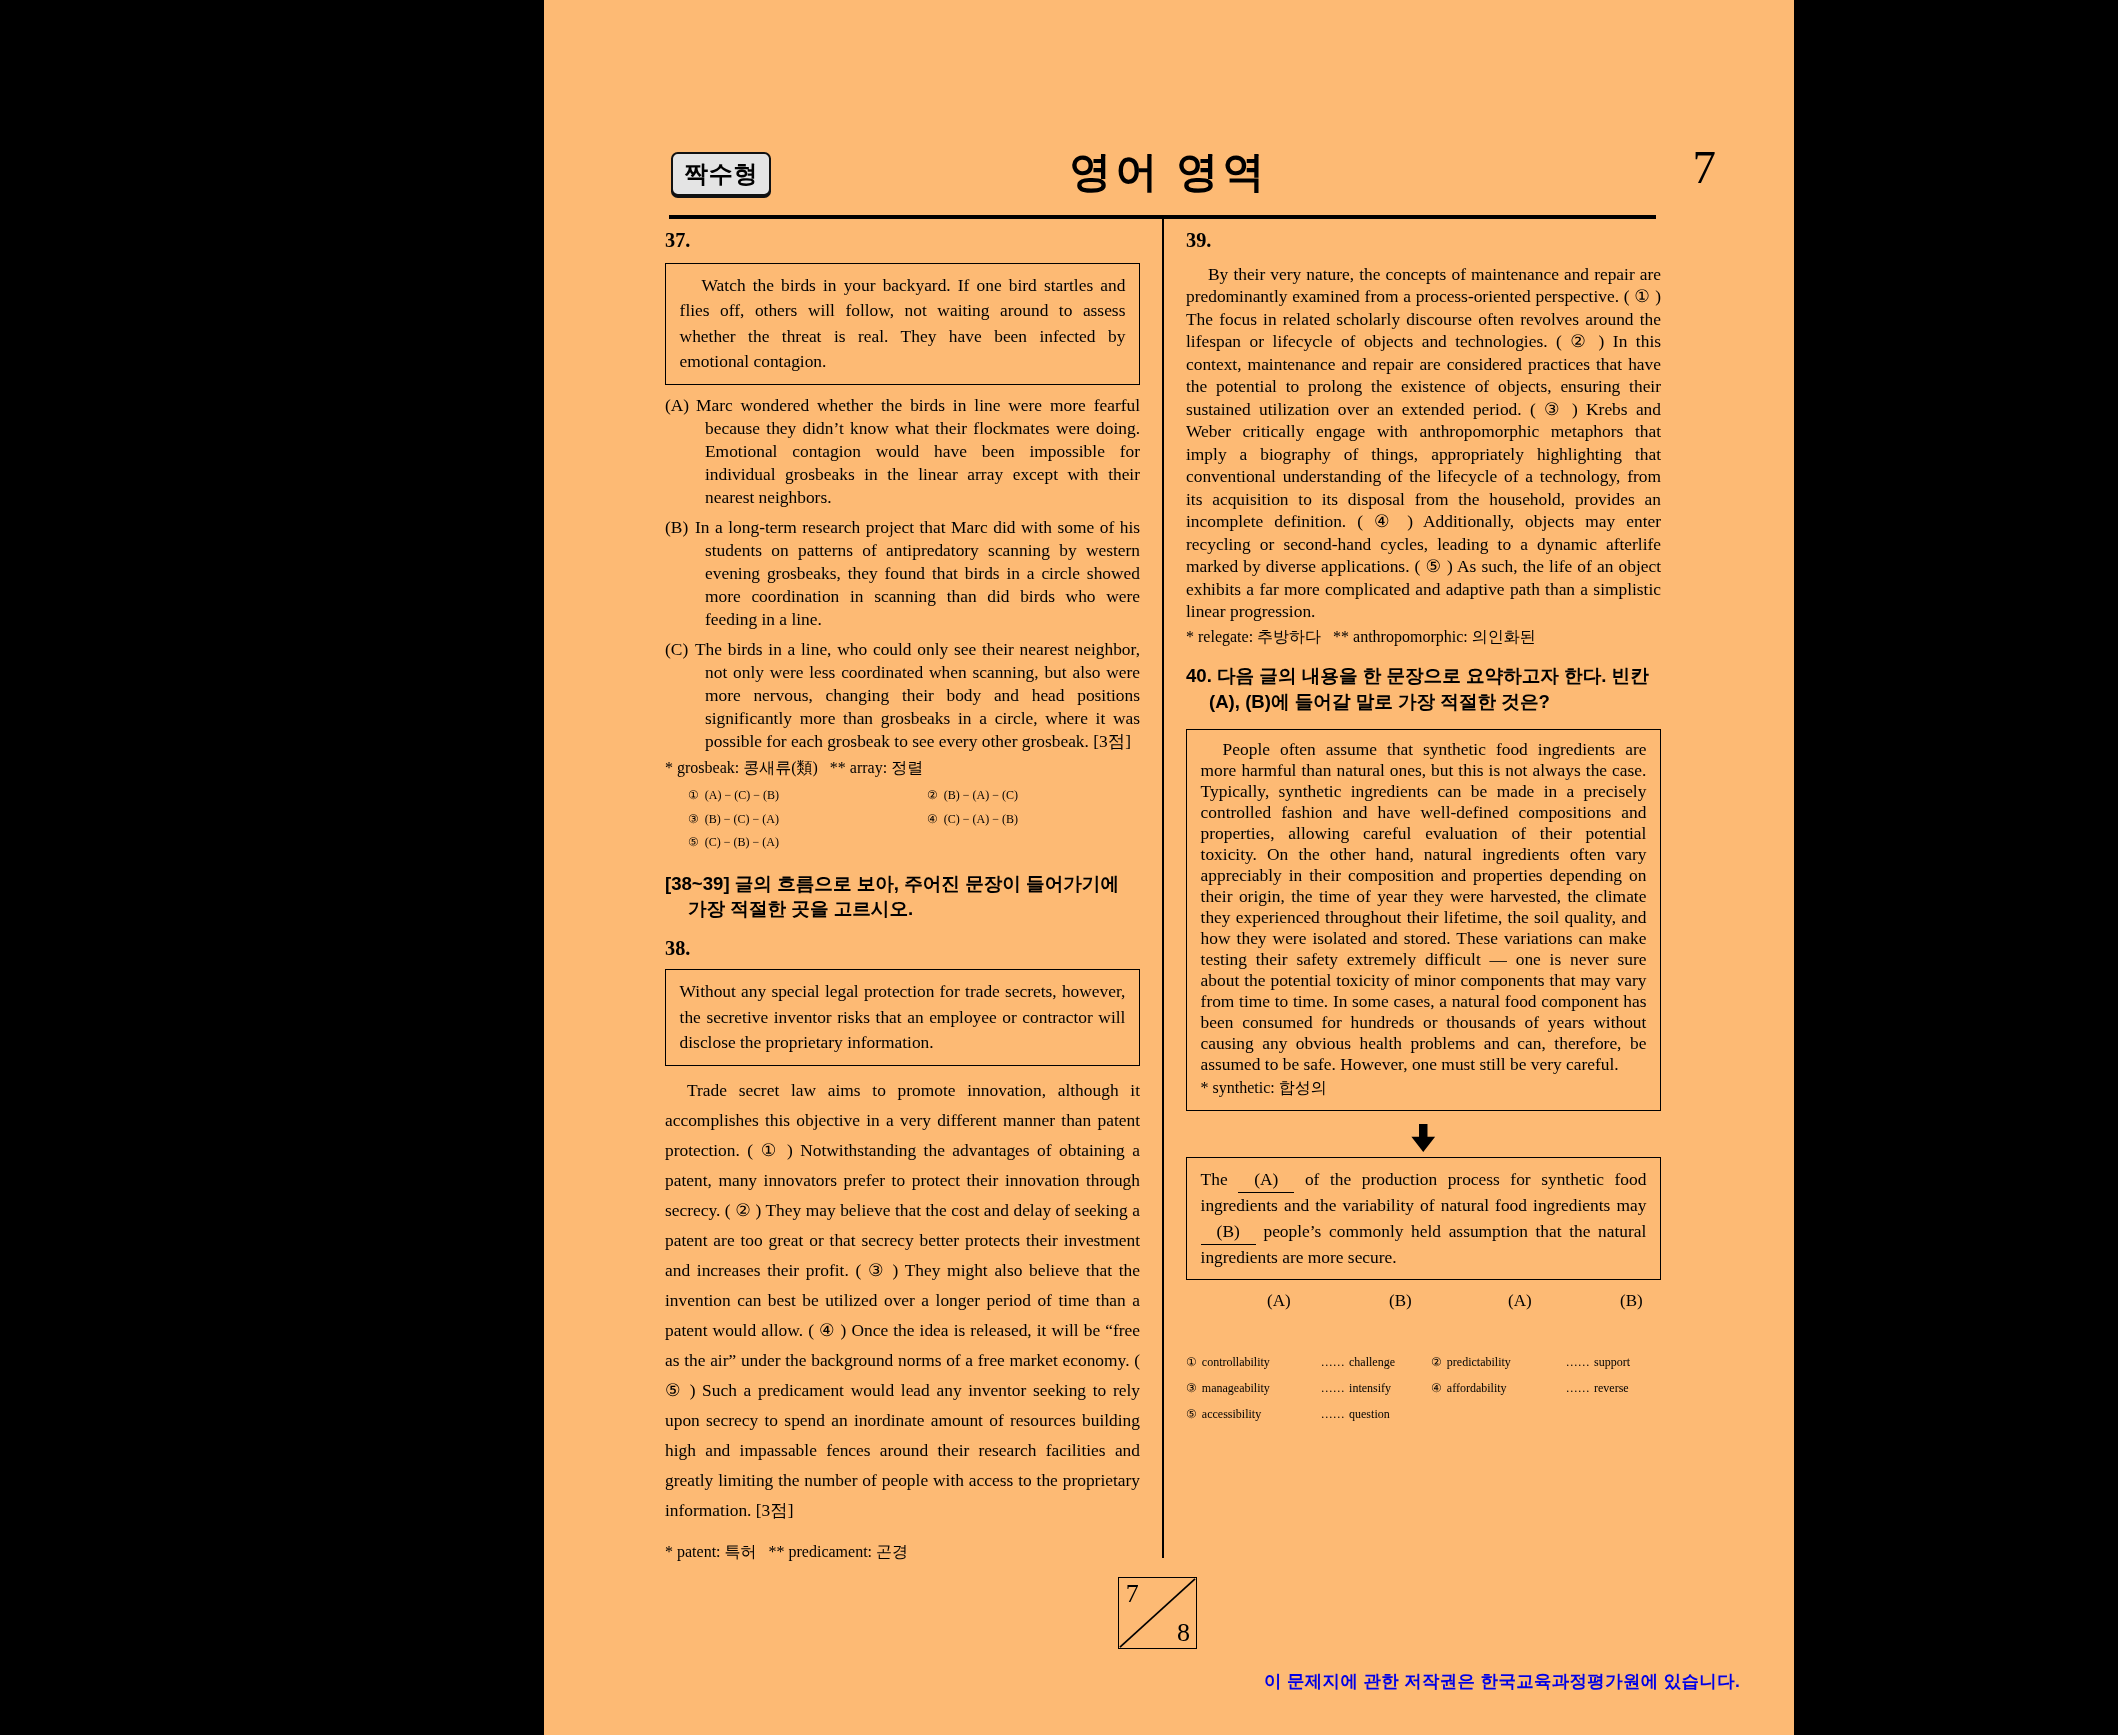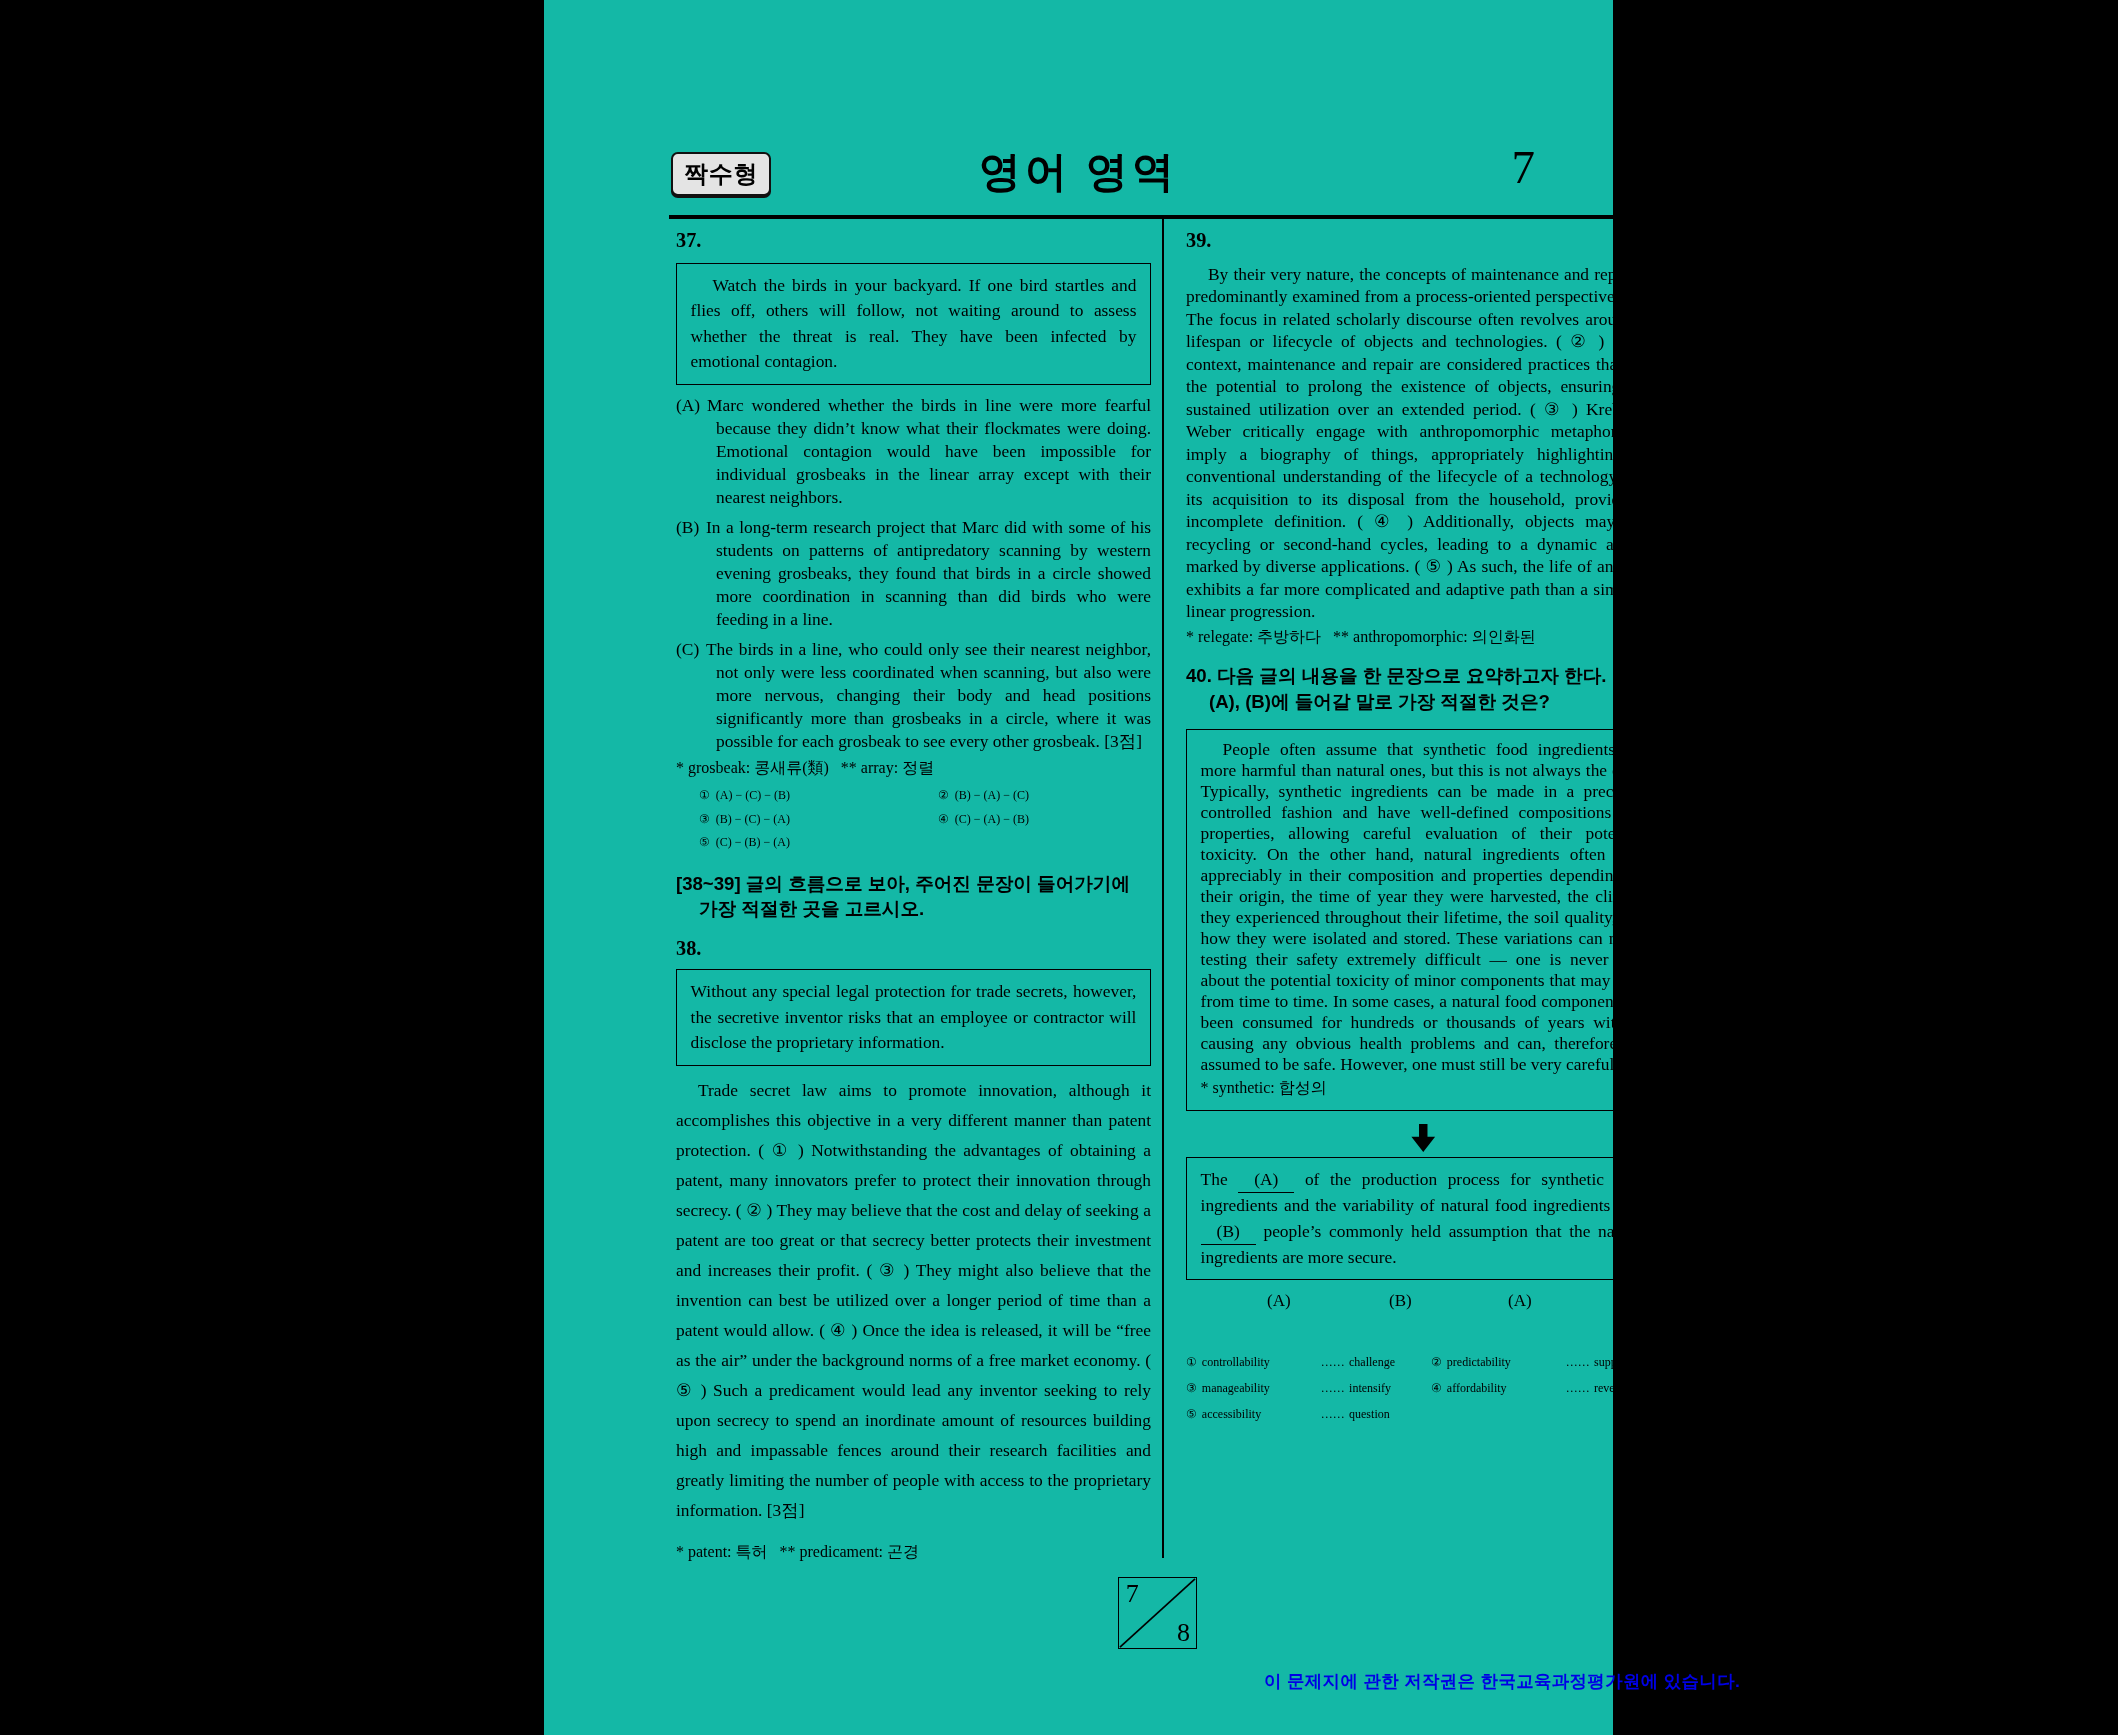--- a/index.html
+++ b/index.html
@@ -1,20 +1,20 @@
 <!DOCTYPE html>
 <html style="font-size:6.8px"><head>
 <meta charset="utf-8">
 <style>
   html,body{margin:0;padding:0;}
   body{
     width:2315px;height:1736px;background:#000;position:relative;
     font-family:"Liberation Serif","DejaVu Serif",serif;color:#000;
   }
-  .page{position:absolute;left:544px;top:0;width:1069px;height:1736px;background:#14b8a6;}
+  .page{position:absolute;left:544px;top:0;width:1250px;height:1736px;background:#fdba74;}
 
   
   .hdr-badge{
     position:absolute;left:127px;top:152px;
     border:2.1px solid #111;border-radius:6.8px;background:#e4e4e4;
     padding:4.2px 11px;font-family:"Liberation Sans","DejaVu Sans",sans-serif;
     font-weight:bold;font-size:24px;letter-spacing:0.8px;
     box-shadow:0 2.1px 0 #111;
   }
   .hdr-title{
@@ -22,21 +22,21 @@
     font-weight:bold;font-size:42px;letter-spacing:4.2px;
   }
   .hdr-pagenum{
     position:absolute;right:78px;top:140px;font-size:47px;font-weight:500;
   }
   .hdr-rule{position:absolute;left:125px;top:215px;width:987px;height:3.8px;background:#000;}
   .col-divider{position:absolute;left:618px;top:219px;width:1.7px;height:1339px;background:#000;}
 
   
   .col{position:absolute;top:229px;width:475px;}
-  .col-left{left:132px;}
+  .col-left{left:121px;}
   .col-right{left:642px;}
 
   .qnum{font-size:20.3px;font-weight:600;height:21px;}
   .qnum-37{margin-bottom:12.7px;}
   .qnum-38{margin-bottom:11px;}
   .qnum-39{margin-bottom:12.7px;}
 
   .given-box{
     border:1.7px solid #000;padding:9.3px 13.6px;margin-bottom:9.3px;
     font-size:17.4px;line-height:25.4px;text-align:justify;

